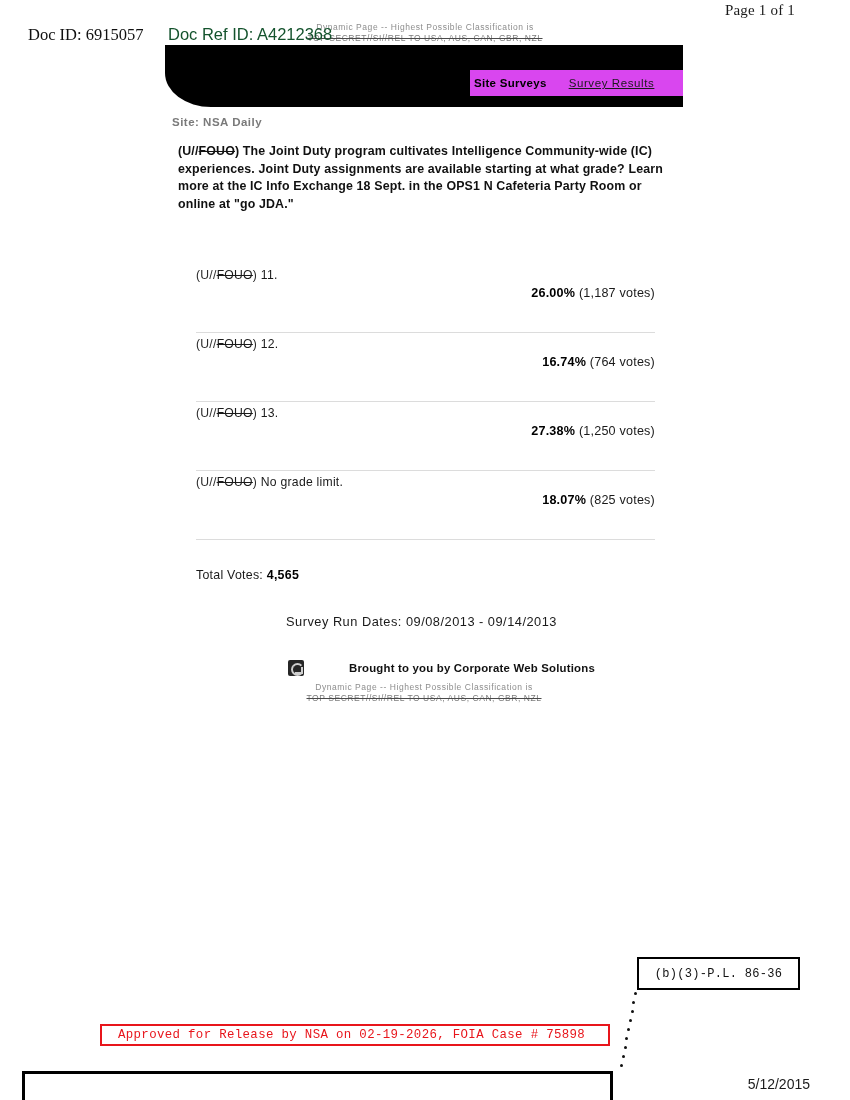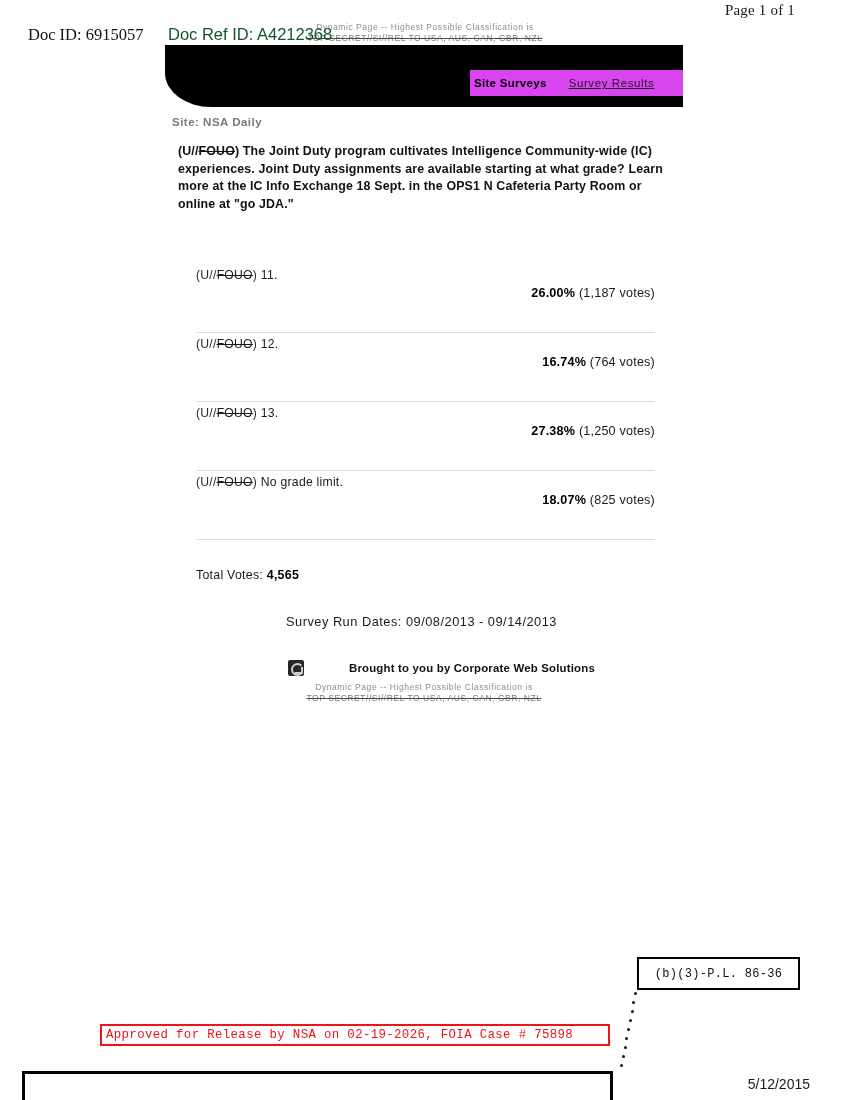--- a/index.html
+++ b/index.html
@@ -334,21 +334,21 @@
   .release-stamp {
     position: absolute;
     left: 100px;
     top: 1024px;
     width: 510px;
     height: 22px;
     border: 2px solid #e8151b;
     box-sizing: border-box;
     display: flex;
     align-items: center;
-    padding-left: 4px;
+    padding-left: 16px;
     background: #ffffff;
   }
   .release-text {
     font-family: "Liberation Mono", monospace;
     font-size: 12.4px;
     color: #e8151b;
     letter-spacing: 0.35px;
     white-space: nowrap;
   }
 

